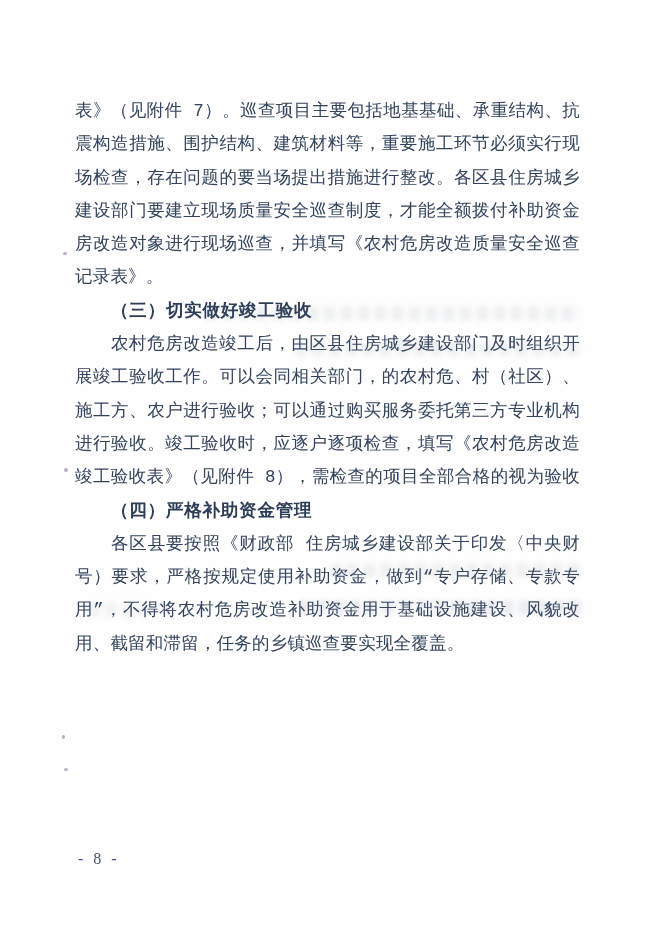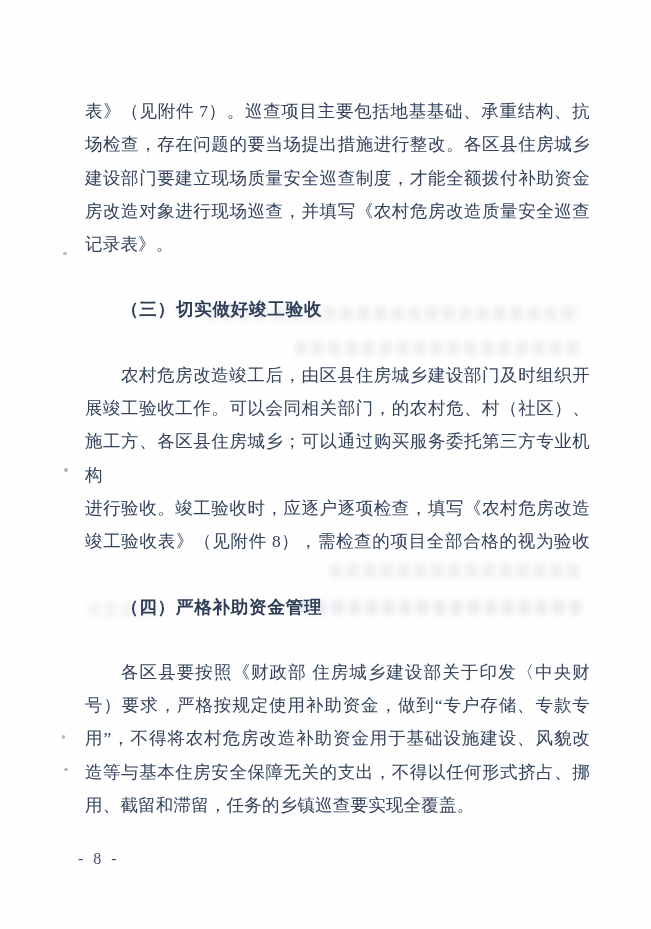--- a/index.html
+++ b/index.html
@@ -11,40 +11,40 @@
     position: relative;
     width: 651px;
     height: 929px;
     background: #fefefe;
     overflow: hidden;
     font-family: "Liberation Serif", "DejaVu Serif", serif;
   }
   .text-block {
     position: absolute;
     top: 95px;
-    left: 85px;
+    left: 75px;
     width: 505px;
+    font-family: Liberation Mono, monospace;
   }
   .line {
     margin: 0;
     padding: 0;
     font-size: 17.5px;
     line-height: 33.3px;
     color: #33435c;
     text-align: justify;
     text-align-last: left;
     white-space: normal;
     letter-spacing: 0.2px;
   }
   .line.full {
     text-align-last: justify;
   }
   .line.indent {
     text-indent: 36px;
-    margin-top: 32px;
   }
   .line.heading {
     font-weight: 700;
     color: #2d3d56;
     letter-spacing: 0.8px;
   }
   .page-number {
     position: absolute;
     left: 78px;
     top: 850px;
@@ -81,35 +81,35 @@
   .speck-3 { left: 62px; top: 735px; width: 3px; height: 4px; }
   .speck-4 { left: 64px; top: 768px; width: 4px; height: 3px; }
 </style>
 </head>
 <body>
 
 <div class="page">
 
   <main class="text-block" id="lines-container">
       <p class="line body full">表》（见附件 7）。巡查项目主要包括地基基础、承重结构、抗</p>
+      <p class="line body full">震构造措施、围护结构、建筑材料等，重要施工环节必须实行现</p>
       <p class="line body full">场检查，存在问题的要当场提出措施进行整改。各区县住房城乡</p>
       <p class="line body full">建设部门要建立现场质量安全巡查制度，才能全额拨付补助资金</p>
       <p class="line body full">房改造对象进行现场巡查，并填写《农村危房改造质量安全巡查</p>
       <p class="line body">记录表》。</p>
       <p class="line heading indent">（三）切实做好竣工验收</p>
       <p class="line body indent full">农村危房改造竣工后，由区县住房城乡建设部门及时组织开</p>
       <p class="line body full">展竣工验收工作。可以会同相关部门，的农村危、村（社区）、</p>
-      <p class="line body full">施工方、各区县住房城乡；可以通过购买服务委托第三方专业机构</p>
+      <p class="line body full">施工方、农户进行验收；可以通过购买服务委托第三方专业机构</p>
       <p class="line body full">进行验收。竣工验收时，应逐户逐项检查，填写《农村危房改造</p>
       <p class="line body full">竣工验收表》（见附件 8），需检查的项目全部合格的视为验收</p>
       <p class="line heading indent">（四）严格补助资金管理</p>
       <p class="line body indent full">各区县要按照《财政部 住房城乡建设部关于印发〈中央财</p>
       <p class="line body full">号）要求，严格按规定使用补助资金，做到“专户存储、专款专</p>
       <p class="line body full">用”，不得将农村危房改造补助资金用于基础设施建设、风貌改</p>
-      <p class="line body full">造等与基本住房安全保障无关的支出，不得以任何形式挤占、挪</p>
       <p class="line body">用、截留和滞留，任务的乡镇巡查要实现全覆盖。</p>
     </main>
 
   <div class="bleed bleed-1"></div>
   <div class="bleed bleed-2"></div>
   <div class="bleed bleed-3"></div>
   <div class="bleed bleed-4"></div>
   <div class="bleed bleed-5"></div>
 
   <span class="speck speck-1"></span>

